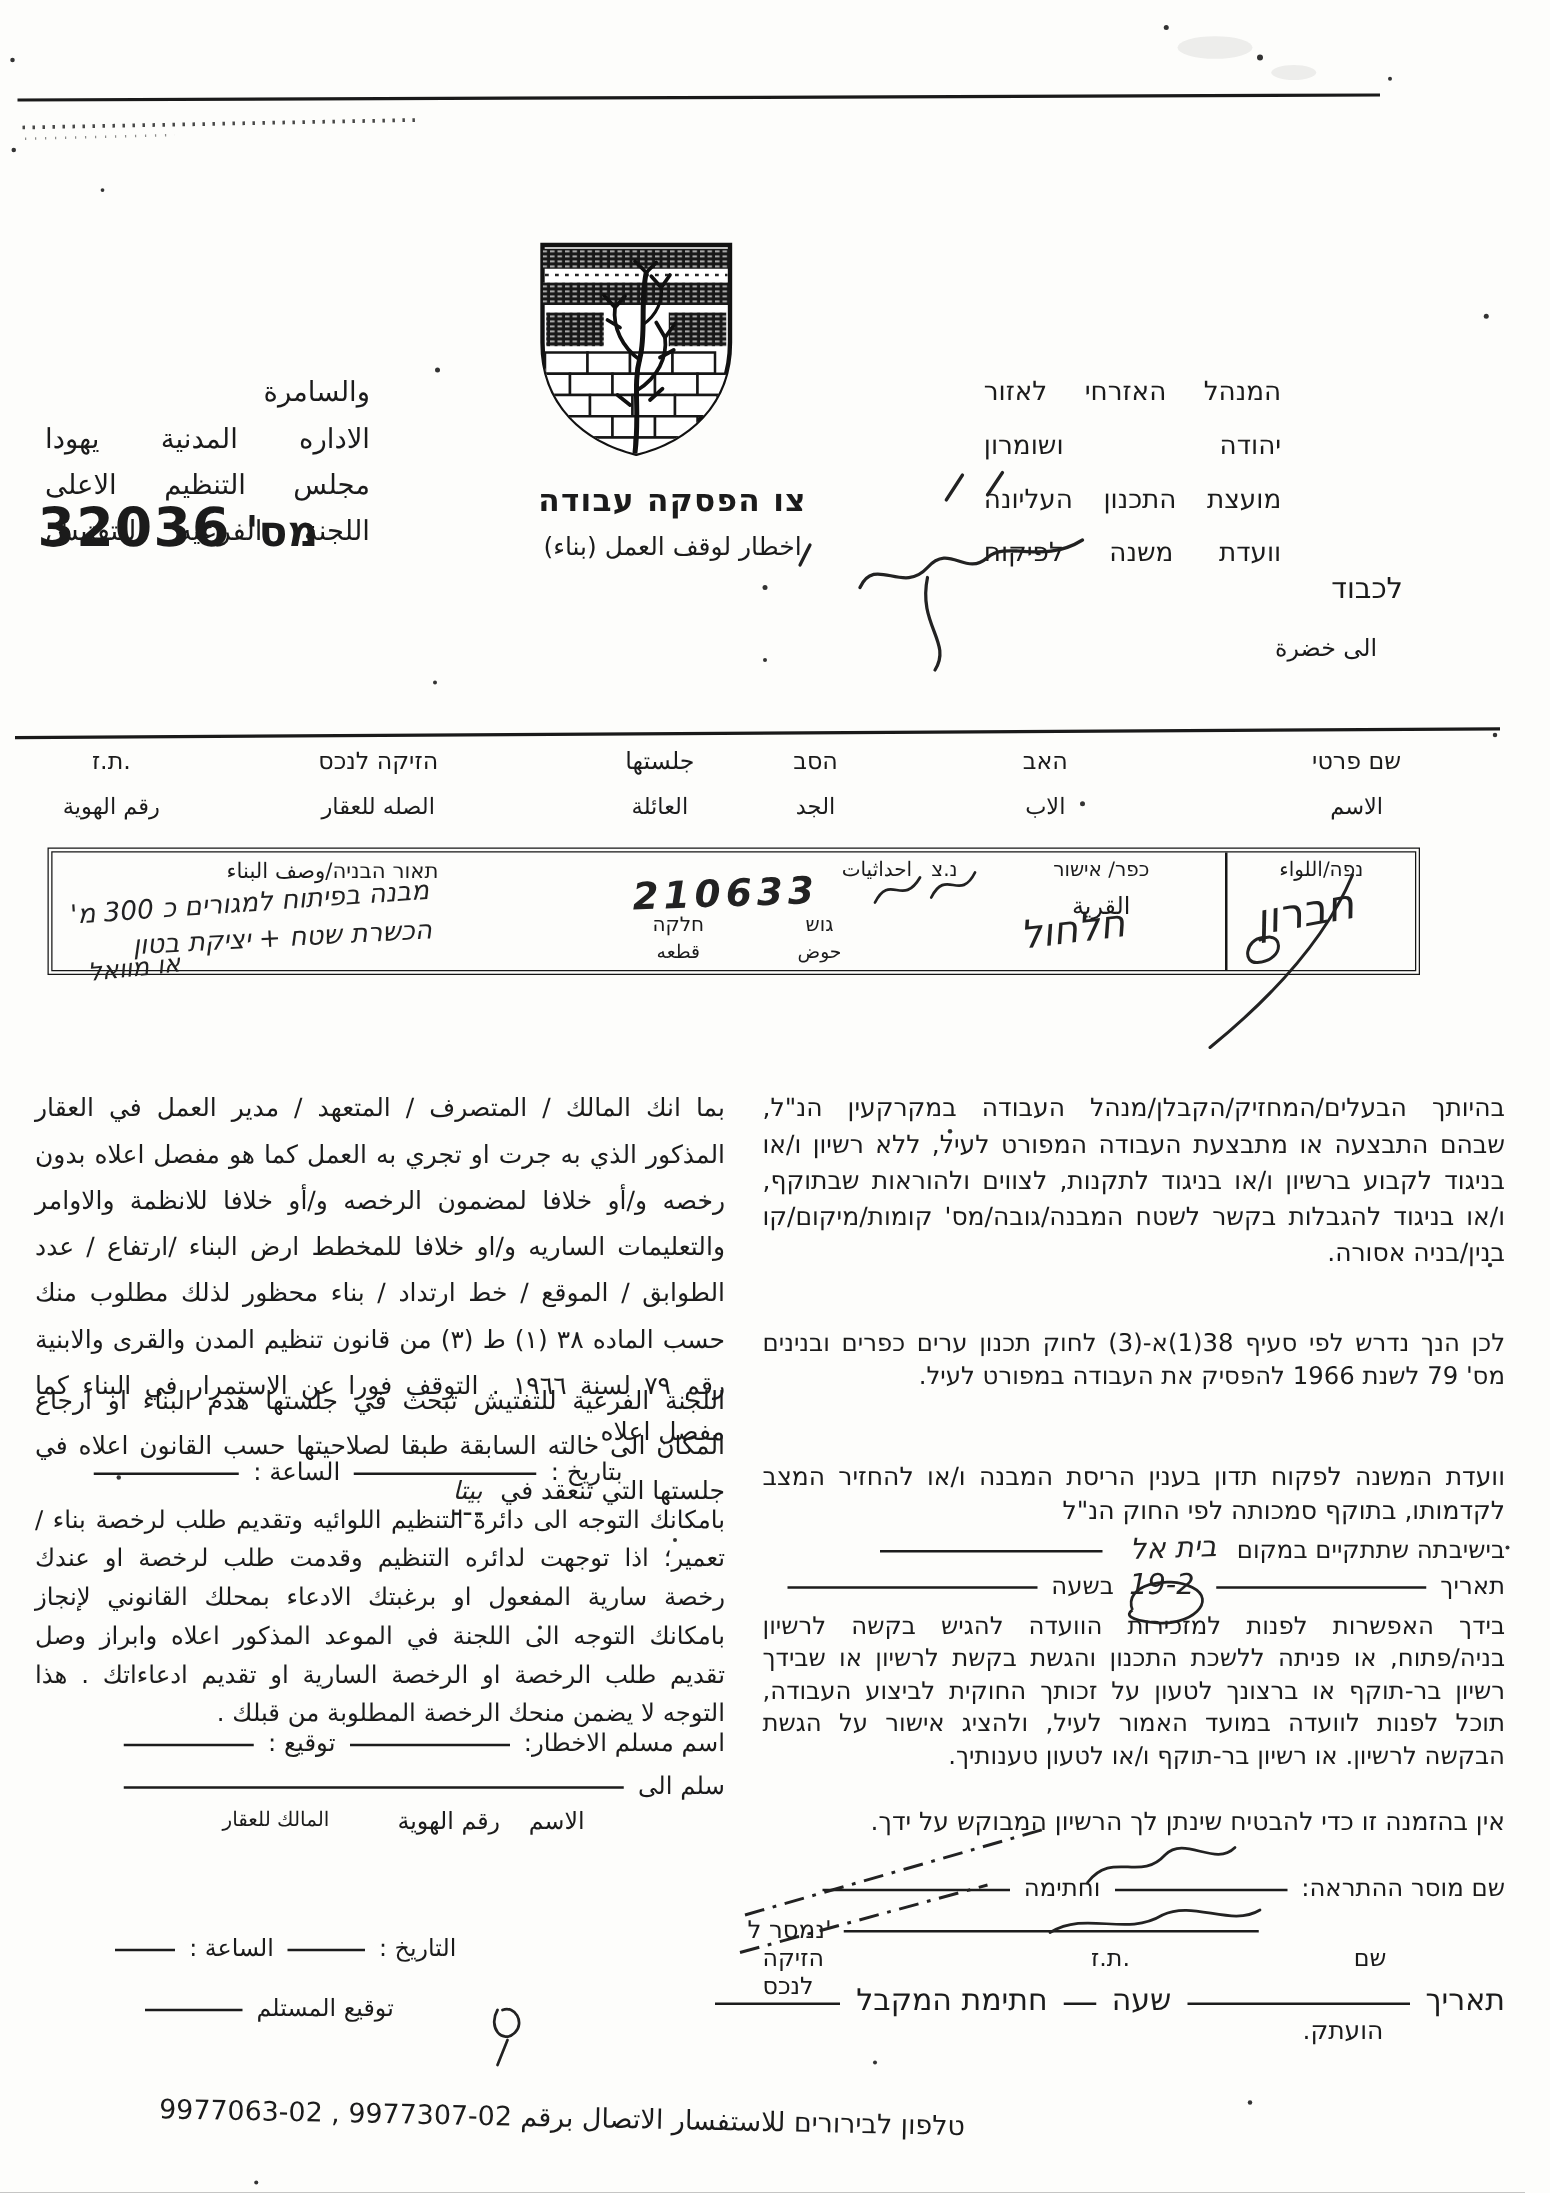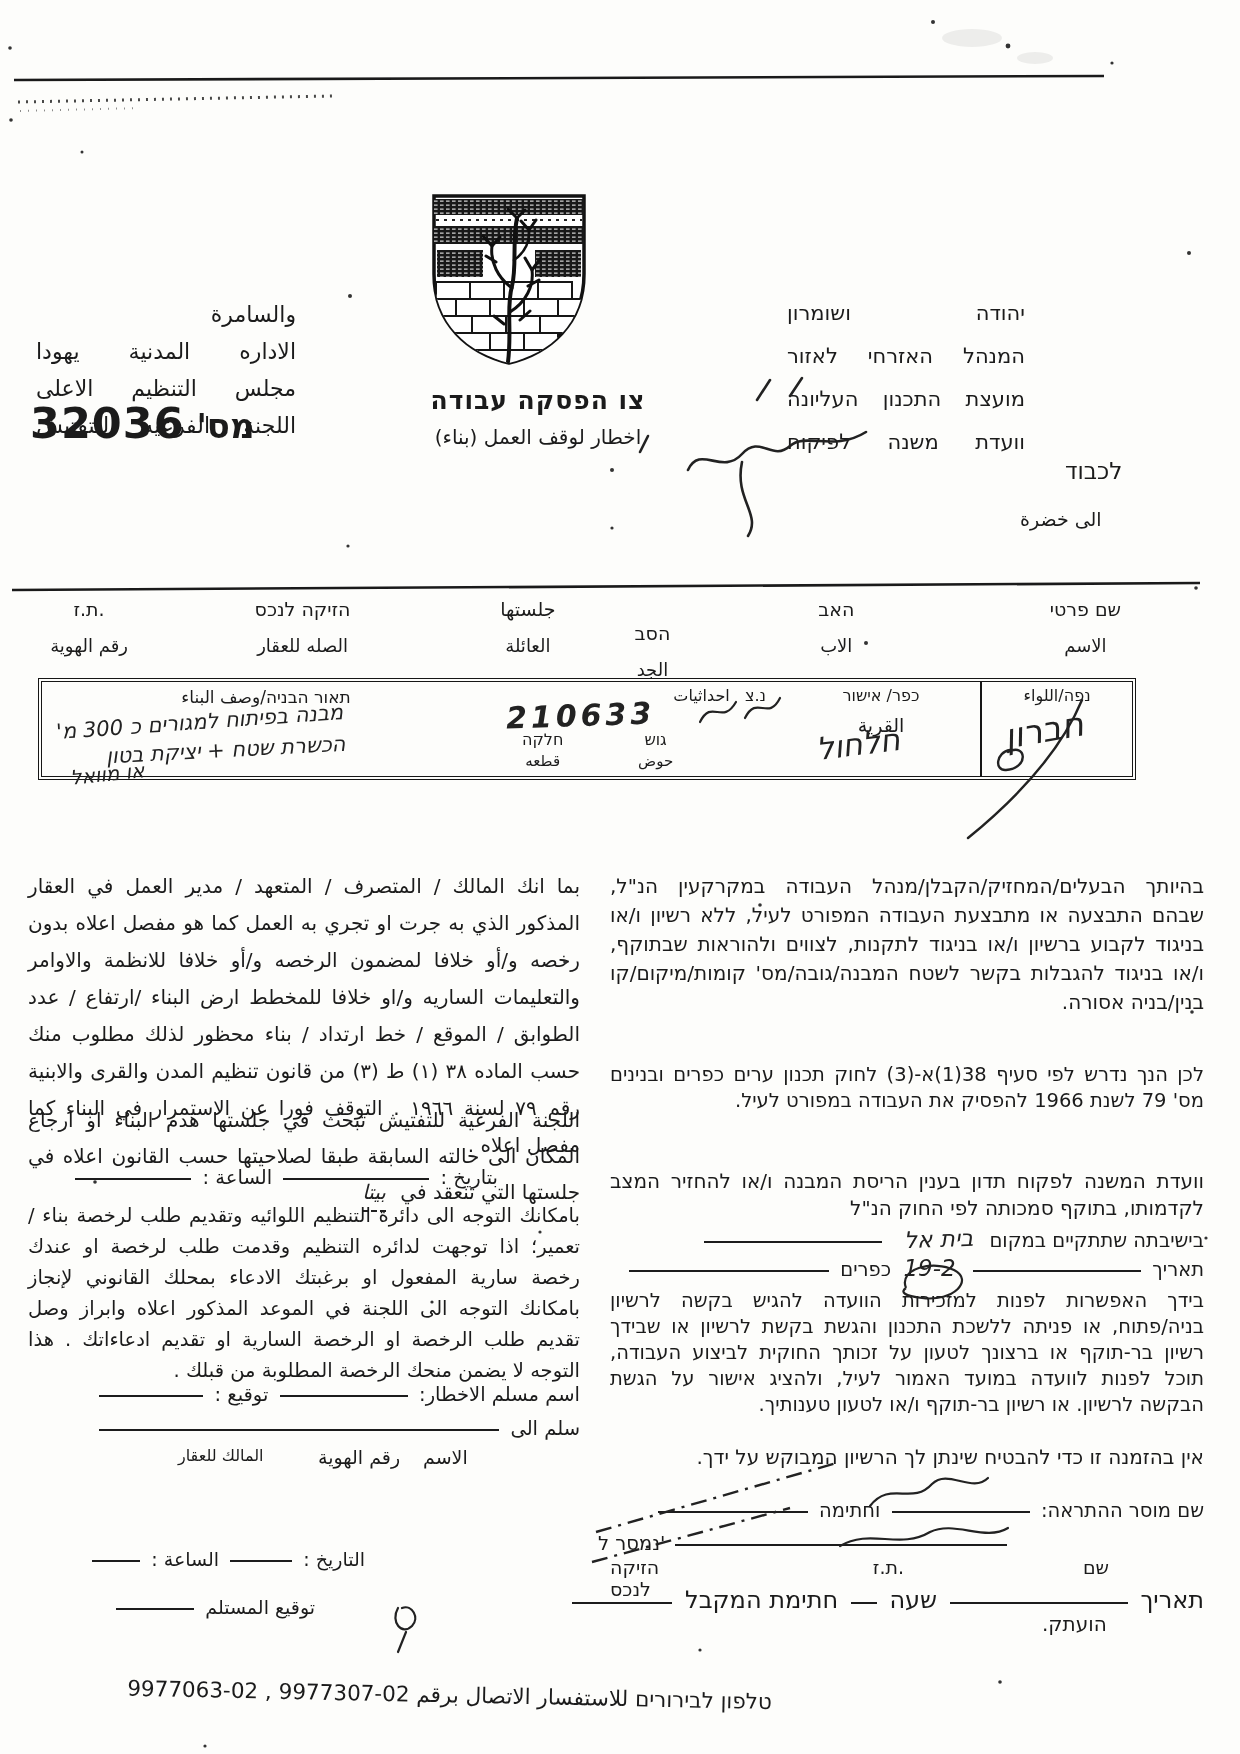--- a/index.html
+++ b/index.html
@@ -33,22 +33,22 @@
   .flabel{font-size:19.5px;}
   svg{display:block;}
   .overlay{position:absolute;left:0;top:0;z-index:6;pointer-events:none;}
 </style>
 </head>
 <body>
 
 <div class="page">
 
   <div class="abs rtl issuer-he">
+    <div class="jl">המנהל האזרחי לאזור</div>
     <div class="jl">יהודה ושומרון</div>
-    <div class="jl">המנהל האזרחי לאזור</div>
     <div class="jl">מועצת התכנון העליונה</div>
     <div class="jl">וועדת משנה לפיקוח</div>
   </div>
 
   <div class="abs rtl issuer-ar">
     <div class="jl">والسامرة</div>
     <div class="jl">الاداره المدنية يهودا</div>
     <div class="jl">مجلس التنظيم الاعلى</div>
     <div class="jl">اللجنة الفرعيه للتفتيش</div>
   </div>
@@ -119,21 +119,21 @@
 
   <div class="abs ptable">
     <div class="pcol" style="left:90.5%;top:6px;">
       <div class="he">שם פרטי</div>
       <div class="ar">الاسم</div>
     </div>
     <div class="pcol" style="left:69.5%;top:6px;">
       <div class="he">האב</div>
       <div class="ar">الاب</div>
     </div>
-    <div class="pcol" style="left:54%;top:6px;margin-top:24px;">
+    <div class="pcol" style="left:54%;top:6px;">
       <div class="he">הסב</div>
       <div class="ar">الجد</div>
     </div>
     <div class="pcol" style="left:43.5%;top:6px;">
       <div class="he">جلستها</div>
       <div class="ar">العائلة</div>
     </div>
     <div class="pcol" style="left:24.5%;top:6px;">
       <div class="he">הזיקה לנכס</div>
       <div class="ar">الصله للعقار</div>
@@ -182,21 +182,21 @@
   <div class="heb" style="top:1168px;line-height:27px;">וועדת המשנה לפקוח תדון בענין הריסת המבנה ו/או להחזיר המצב לקדמותו, בתוקף סמכותה לפי החוק הנ"ל</div>
   <div class="heb row" style="top:1226px;">
     <span class="flabel">בישיבתה שתתקיים במקום</span>
     <span class="hw" style="font-size:23px;margin:0 10px;transform:rotate(-2deg);">בית אל</span>
     <span class="bl" style="width:178px;"></span>
   </div>
   <div class="heb row" style="top:1255px;">
     <span class="flabel">תאריך</span>
     <span class="bl" style="width:168px;"></span>
     <span class="hw" style="font-size:23px;margin:0 6px;">19-2</span>
-    <span class="flabel">כפרים</span>
+    <span class="flabel">בשעה</span>
     <span class="bl" style="width:200px;"></span>
   </div>
   <div class="heb" style="top:1288px;line-height:26px;font-size:19.5px;">בידך האפשרות לפנות למזכירות הוועדה להגיש בקשה לרשיון בניה/פתוח, או פניתה ללשכת התכנון והגשת בקשת לרשיון או שבידך רשיון בר-תוקף או ברצונך לטעון על זכותך החוקית לביצוע העבודה, תוכל לפנות לוועדה במועד האמור לעיל, ולהציג אישור על הגשת הבקשה לרשיון. או רשיון בר-תוקף ו/או לטעון טענותיך.</div>
   <div class="heb" style="top:1444px;line-height:27px;">אין בהזמנה זו כדי להבטיח שינתן לך הרשיון המבוקש על ידך.</div>
   <div class="heb row" style="top:1498px;">
     <span class="flabel">שם מוסר ההתראה:</span>
     <span class="bl" style="width:138px;"></span>
     <span class="flabel">וחתימה</span>
     <span class="bl" style="width:150px;"></span>
   </div>

